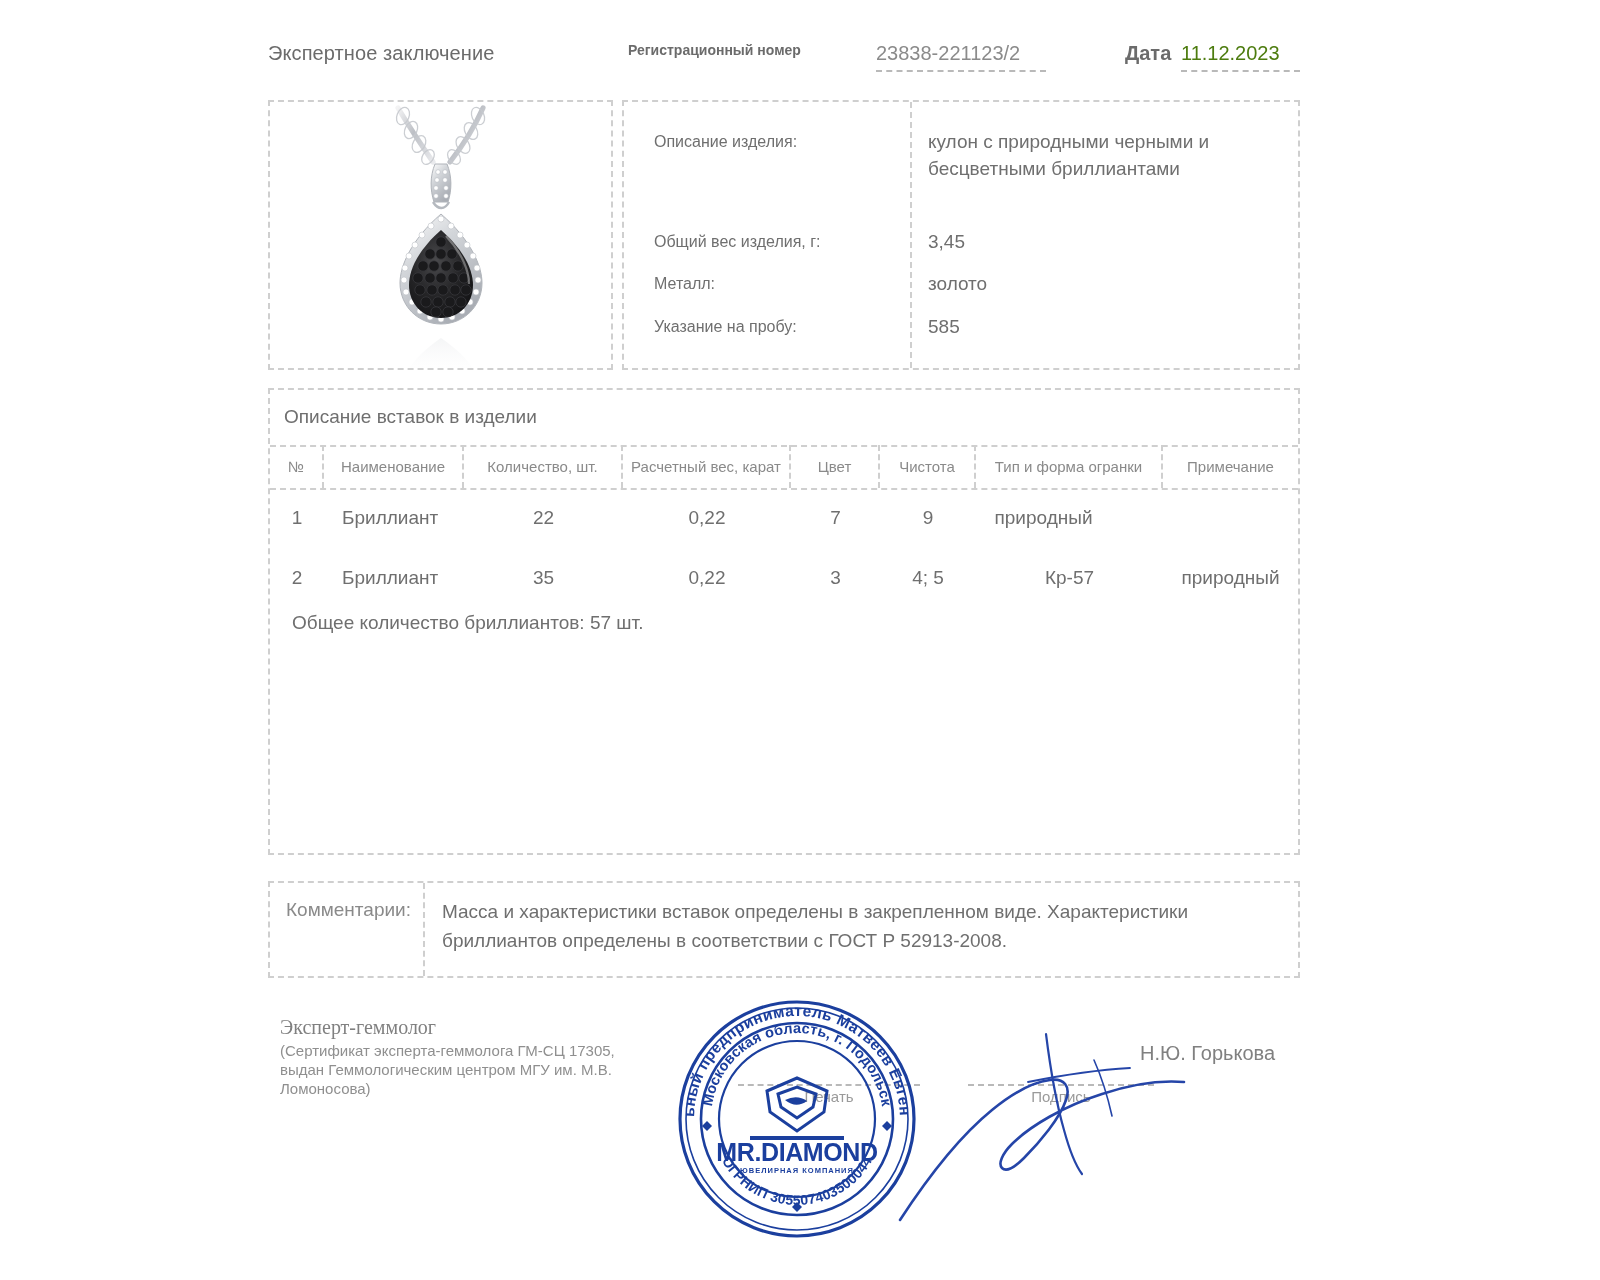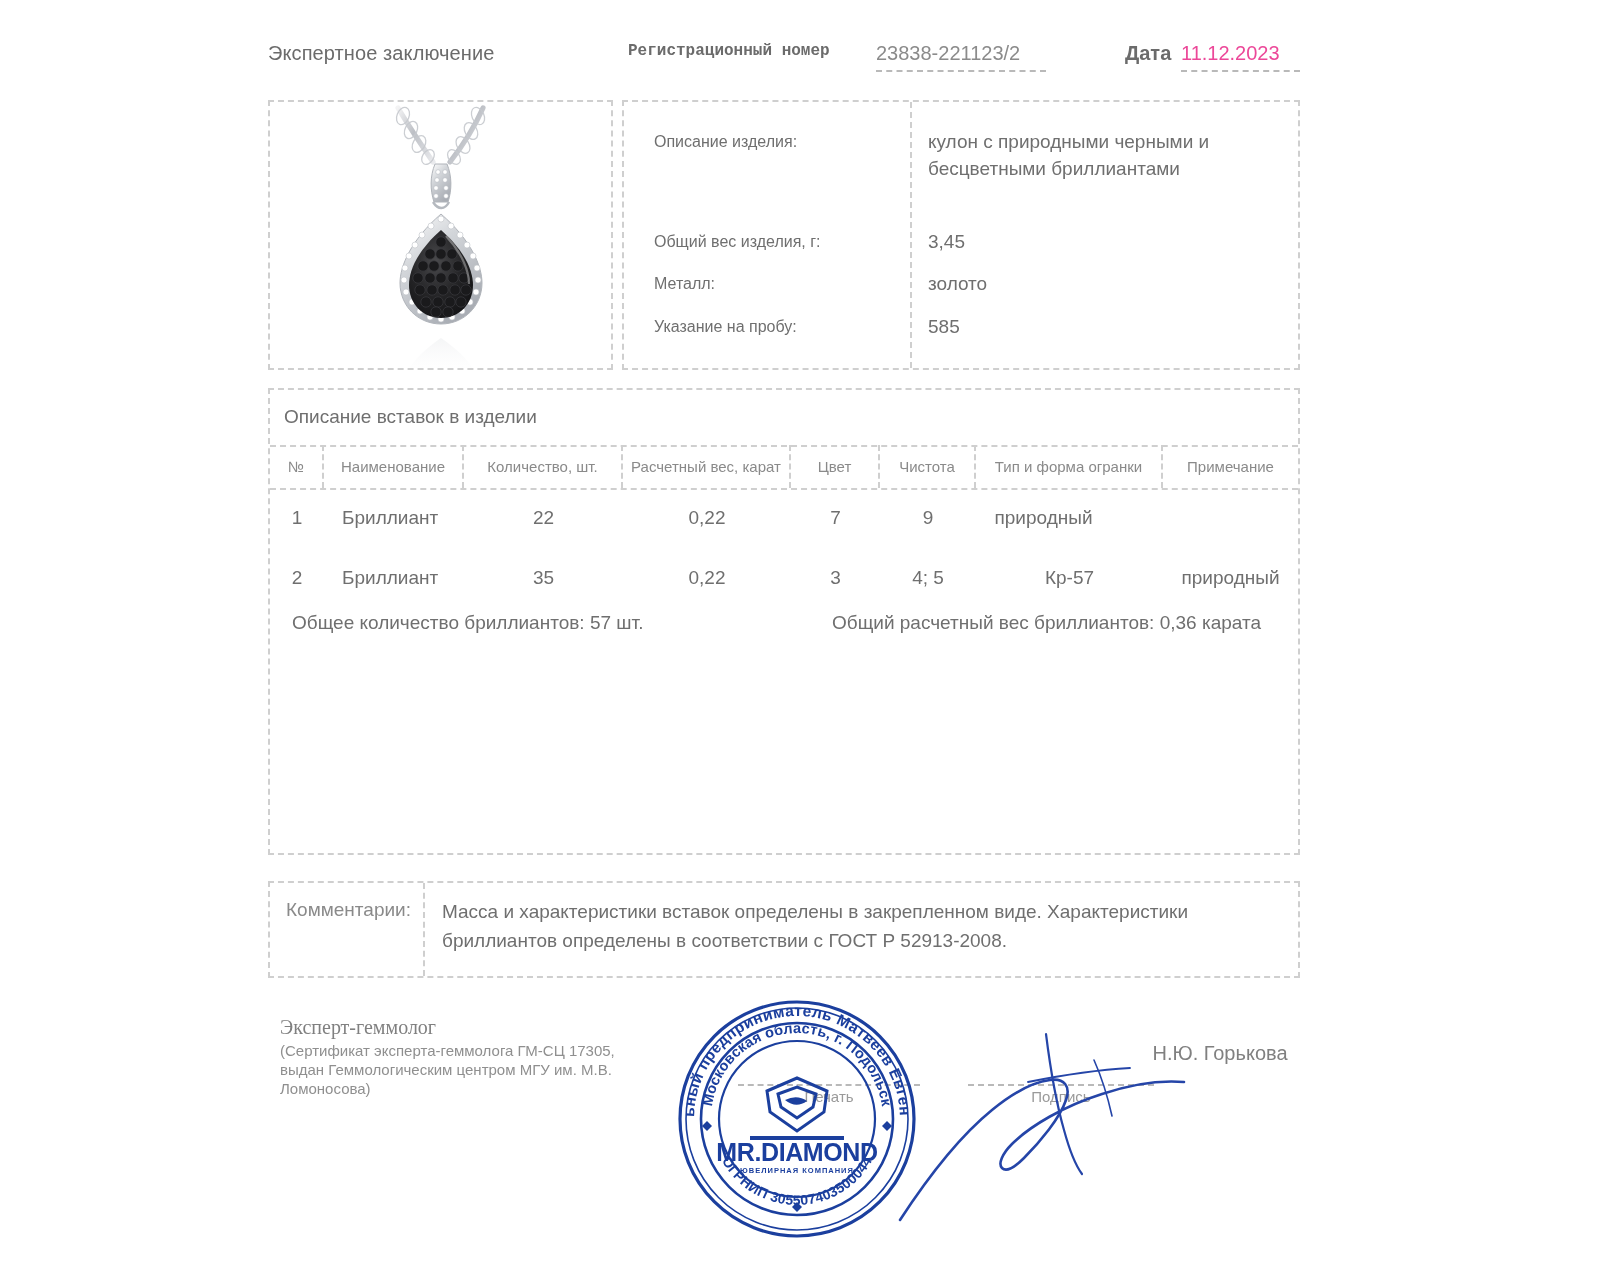--- a/index.html
+++ b/index.html
@@ -35,24 +35,23 @@
     top: 4px;
     font-size: 20px;
     font-weight: normal;
     color: #6b6b6b;
     letter-spacing: .1px;
   }
   .hdr-reg-label {
     position: absolute;
     left: 360px;
     top: 4px;
-    font-size: 16px;
+    font-size: 14px;
     font-weight: bold;
     color: #6b6b6b;
-    font-family: Liberation Mono, monospace;
   }
   .hdr-reg-value {
     position: absolute;
     left: 608px;
     top: 4px;
     width: 170px;
     font-size: 20px;
     color: #8b8b8b;
     border-bottom: 2px dashed #b9b9b9;
     padding-bottom: 5px;
@@ -65,21 +64,21 @@
     font-size: 20px;
     font-weight: bold;
     color: #6b6b6b;
   }
   .hdr-date-value {
     position: absolute;
     left: 913px;
     top: 4px;
     width: 119px;
     font-size: 20px;
-    color: #ec4899;
+    color: #4d7c0f;
     border-bottom: 2px dashed #b9b9b9;
     padding-bottom: 5px;
   }
 
   
   .box-dashed {
     position: absolute;
     border: 2px dashed #cfcfcf;
     box-sizing: border-box;
   }
@@ -308,21 +307,21 @@
     width: 186px;
     text-align: center;
     font-size: 15px;
     color: #9a9a9a;
   }
   .expert-name {
     position: absolute;
     left: 872px;
     top: 34px;
     width: 160px;
-    text-align: center;
+    text-align: left;
     font-size: 20px;
     color: #808080;
   }
 
   .stamp-wrap {
     position: absolute;
     left: 404px;
     top: -14px;
     width: 250px;
     height: 250px;
@@ -520,21 +519,20 @@
         <div class="td" style="width:168px">0,22</div>
         <div class="td" style="width:89px">3</div>
         <div class="td" style="width:96px">4; 5</div>
         <div class="td" style="width:187px">Кр-57</div>
         <div class="td" style="width:135px">природный</div>
       </div>
     </div>
 
     <div class="totals">
       <div class="total-count">Общее количество бриллиантов: 57 шт.</div>
-      <div class="total-weight">Общий расчетный вес бриллиантов: 0,36 карата</div>
     </div>
   </div>
 
   <div class="box-dashed comments-panel">
     <div class="comments-label">Комментарии:</div>
     <div class="comments-divider"></div>
     <div class="comments-text">Масса и характеристики вставок определены в закрепленном виде. Характеристики бриллиантов определены в соответствии с ГОСТ Р 52913-2008.</div>
   </div>
 
   <div class="footer">

